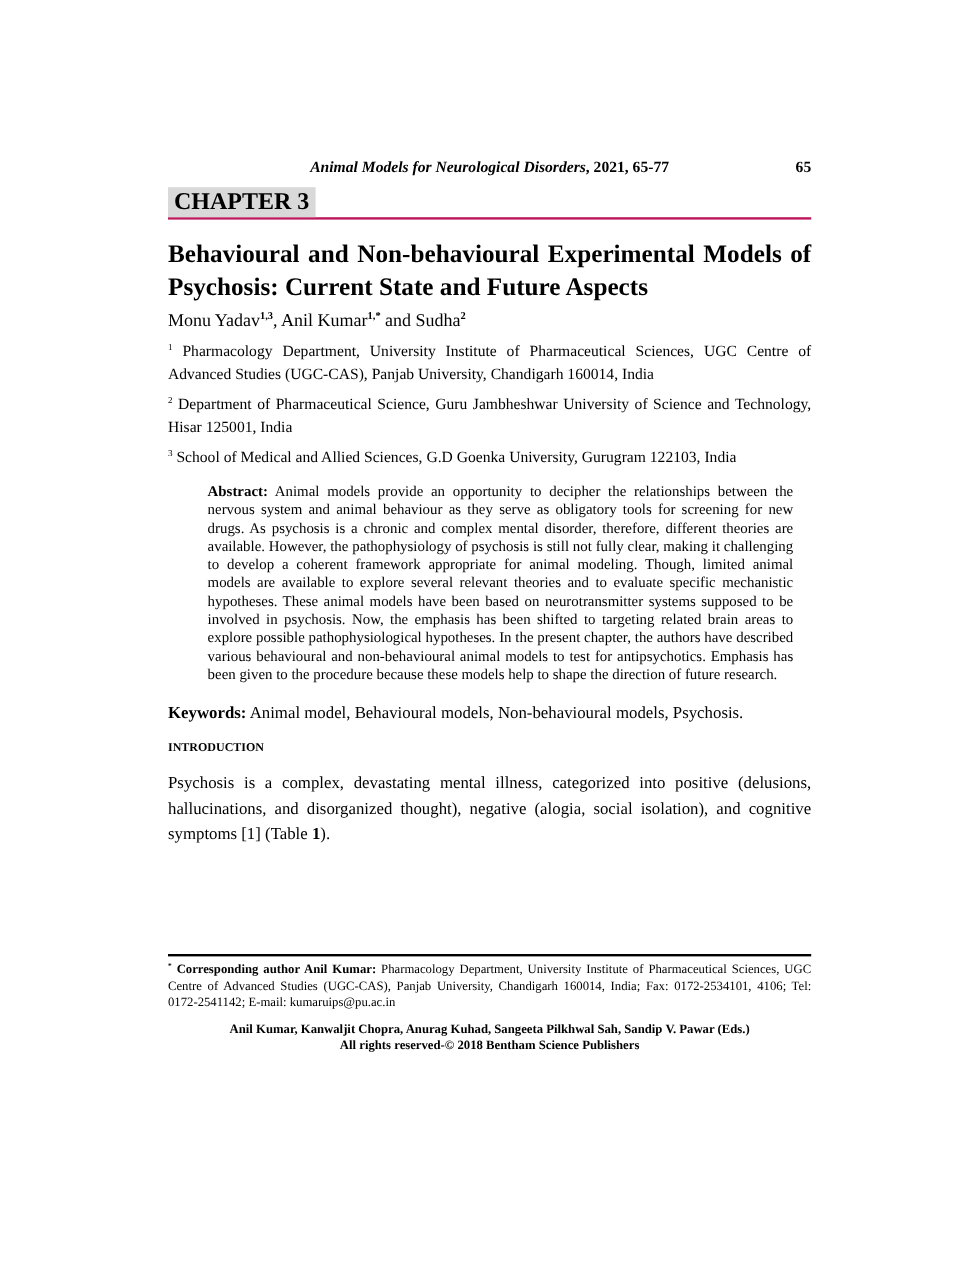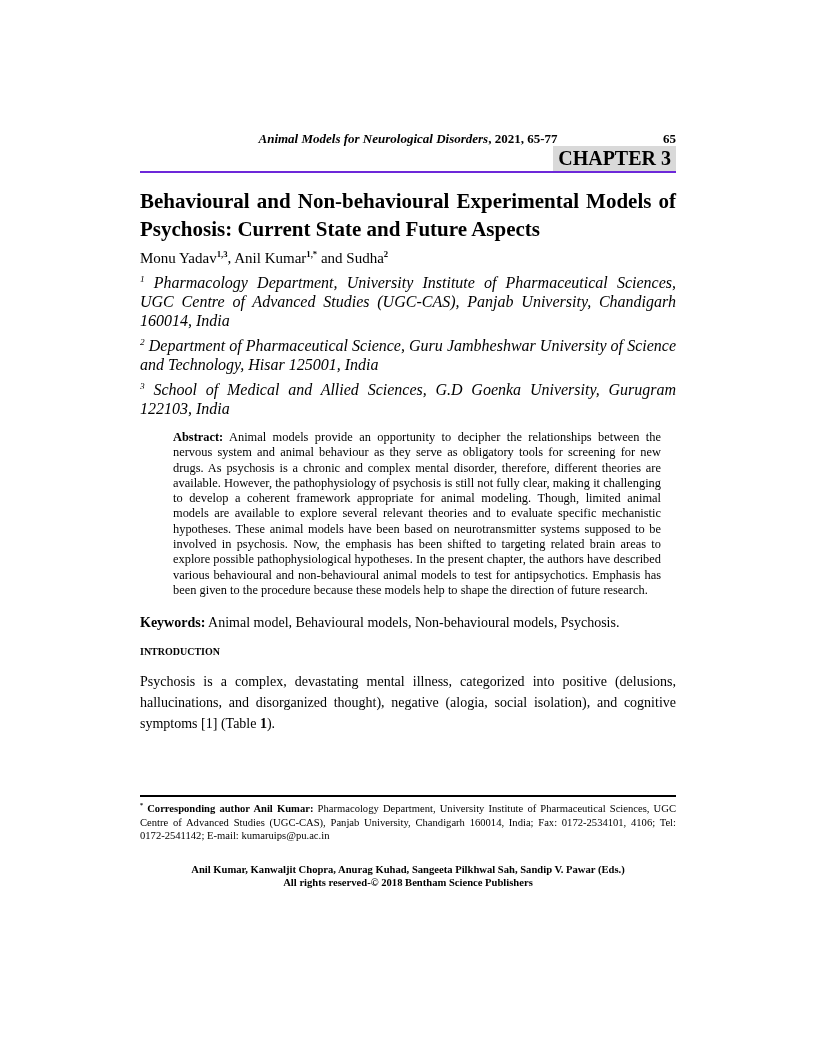--- a/index.html
+++ b/index.html
@@ -26,22 +26,23 @@
   }
   .running-title { font-style: italic; }
   .running-page {
     position: absolute;
     right: 0; top: 0;
     font-style: normal;
     text-align: right;
   }
   
   .chapter-row {
-    text-align: right;
-    border-bottom: 2px solid #6d28d9;
+    text-align: left;
+    margin-top: 10px;
+    border-bottom: 2px solid #be185d;
   }
   .chapter-badge {
     display: inline-block;
     font-size: 20px;
     line-height: 24px;
     font-weight: bold;
     padding: 0 5px 1px 5px;
     margin-bottom: 0;
   }
   
@@ -61,23 +62,22 @@
   .authors .name { font-weight: normal; }
   sup {
     font-size: 0.58em;
     line-height: 0;
     vertical-align: super;
   }
   .authors sup { font-weight: bold; }
   
   .affiliation {
     margin-top: 6px;
-    font-size: 16px;
+    font-size: 13px;
     line-height: 19px;
-    font-style: italic;
     text-align: justify;
   }
   
   .abstract {
     margin: 12px 15px 0 33px;
     font-size: 12.4px;
     line-height: 15.3px;
     text-align: justify;
   }
   .abstract .label { font-weight: bold; }
@@ -116,21 +116,21 @@
     height: 0;
   }
   .footnote {
     margin-top: 5px;
     font-size: 10.6px;
     line-height: 13.6px;
     text-align: justify;
   }
   .footnote .label { font-weight: bold; }
   .publisher {
-    margin-top: 20px;
+    margin-top: 9px;
     text-align: center;
     font-weight: bold;
     font-size: 10.6px;
     line-height: 13.6px;
   }
 </style>
 </head>
 <body>
 
 <div class="page">

